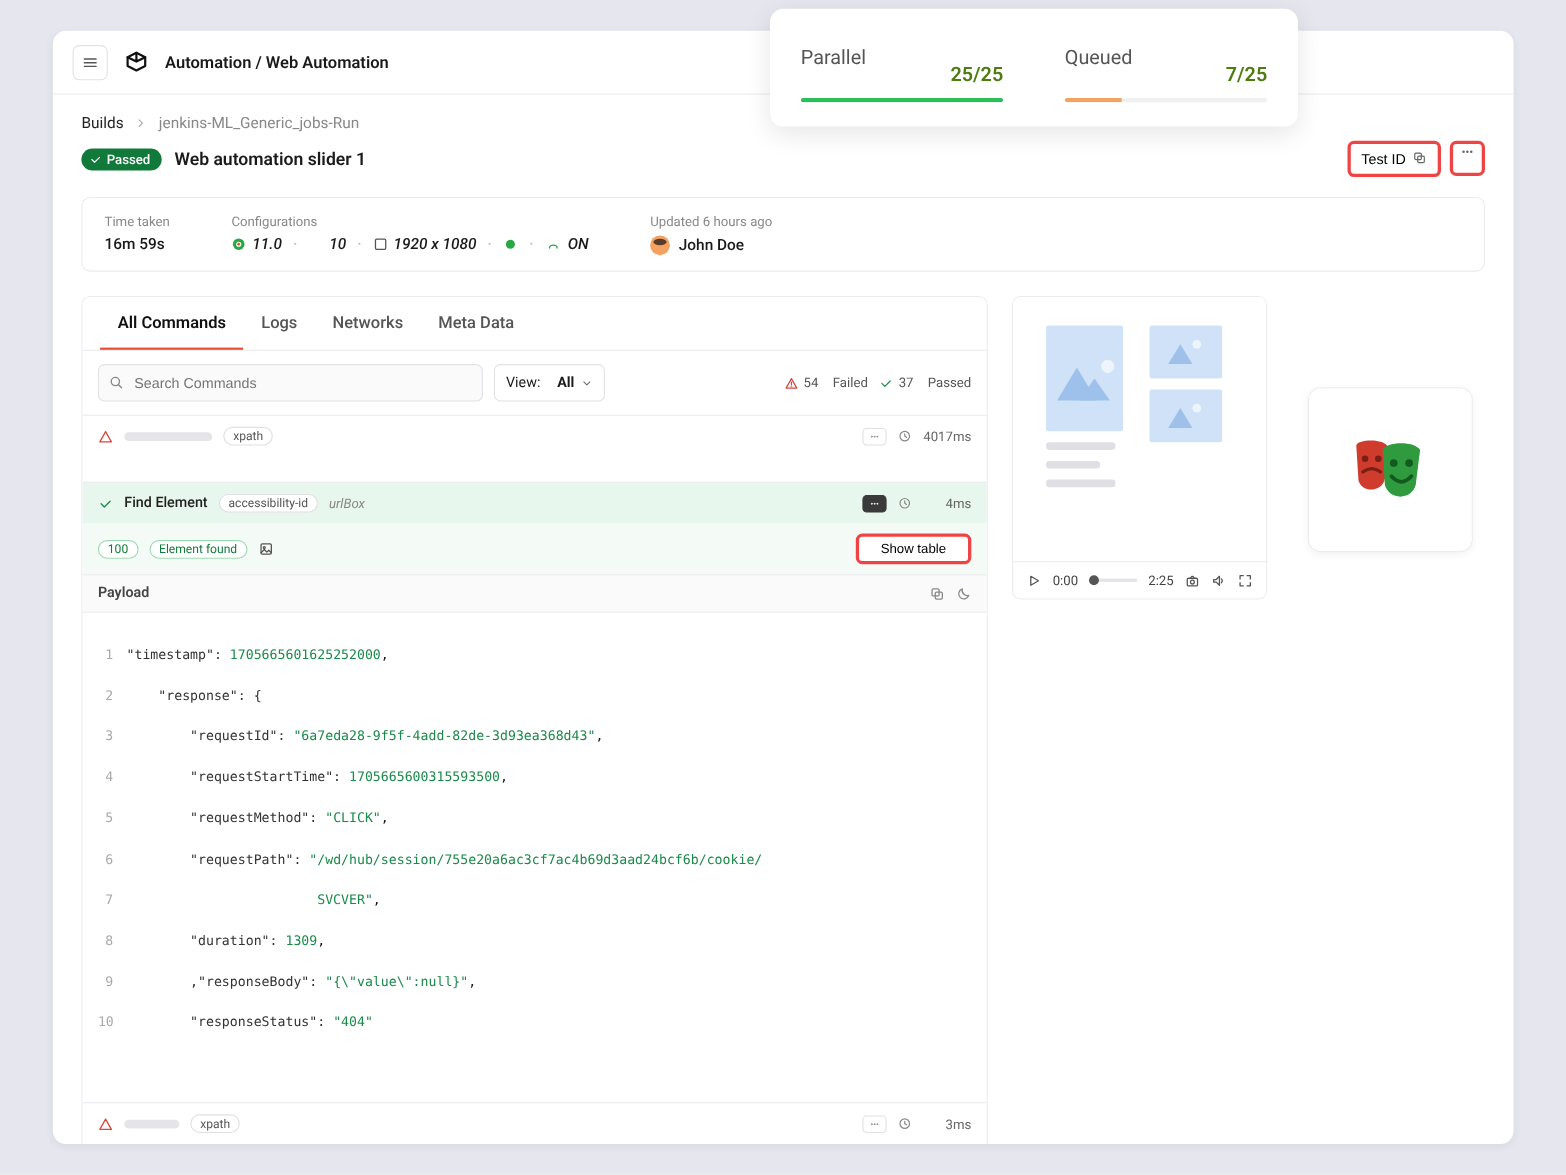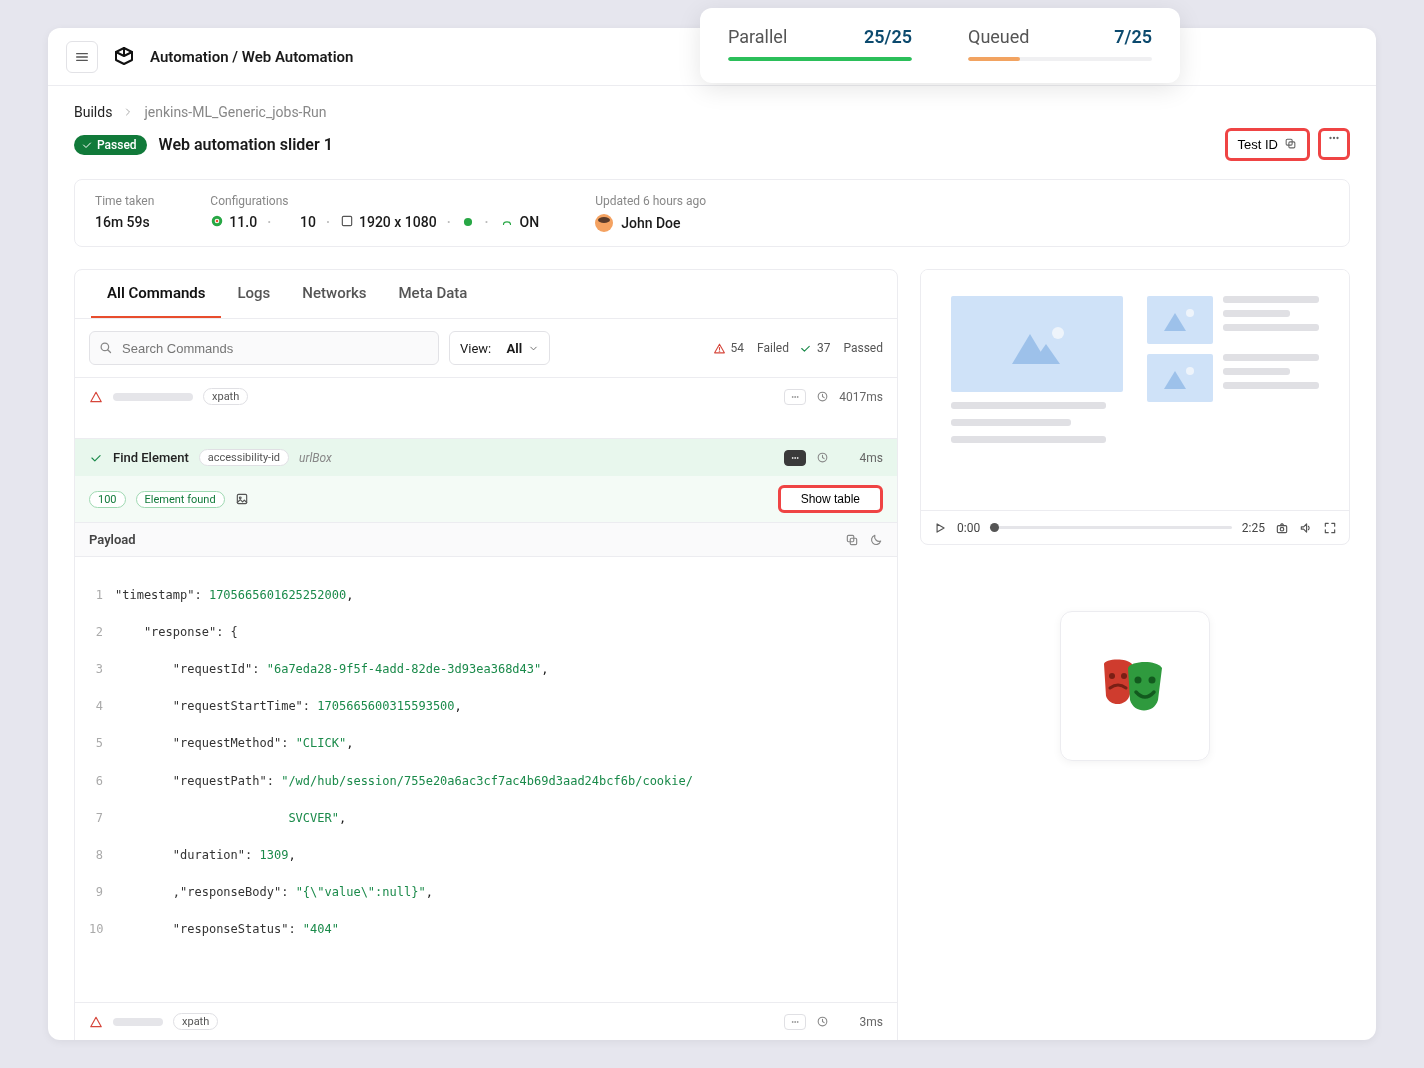--- a/index.html
+++ b/index.html
@@ -11,21 +11,21 @@
 .topbar { height: 58px; border-bottom: 1px solid #ececf0; display: flex; align-items: center; padding: 0 18px; gap: 14px; }
 .hamburger { width: 32px; height: 32px; border: 1px solid #e2e2e6; border-radius: 6px; display: flex; align-items: center; justify-content: center; cursor: pointer; }
 .hamburger svg { width: 16px; height: 16px; stroke: #555; }
 .logo { width: 24px; height: 24px; }
 .crumb-top { font-weight: 600; font-size: 15px; color: #1a1a1a; }
 
 
 .metrics-float { position: absolute; top: 8px; left: 700px; width: 480px; background: #fff; border-radius: 12px; box-shadow: 0 6px 24px rgba(0,0,0,0.10); padding: 18px 28px 22px; z-index: 10; display: flex; gap: 56px; }
 .metric { flex: 1; }
 .metric-row { display: flex; justify-content: space-between; align-items: center; font-size: 18px; color: #555; margin-bottom: 10px; }
-.metric-val { font-weight: 600; color: #0c4a6e; }
+.metric-val { font-weight: 600; color: #4d7c0f; margin-top: 32px; }
 .metric-bar { height: 4px; background: #f0f0f2; border-radius: 2px; overflow: hidden; }
 .metric-bar-fill { height: 100%; border-radius: 2px; }
 
 
 .content { padding: 18px 26px 26px; }
 
 .breadcrumbs { display: flex; align-items: center; gap: 10px; font-size: 14px; color: #888; margin-bottom: 8px; }
 .breadcrumbs .root { color: #222; }
 .chev { width: 12px; height: 12px; stroke: #aaa; }
 
@@ -33,29 +33,29 @@
 .badge-passed { background: #117a3a; color: #fff; border-radius: 14px; padding: 3px 10px 3px 7px; font-size: 12px; font-weight: 500; display: inline-flex; align-items: center; gap: 4px; }
 .title-row h1 { font-size: 16px; font-weight: 600; }
 .title-actions { margin-left: auto; display: flex; gap: 8px; }
 .btn-ghost { border: 3px solid #ef4444; background: #fff; border-radius: 6px; padding: 6px 10px; font-size: 13px; display: inline-flex; gap: 6px; cursor: pointer; }
 .btn-icon { width: 32px; padding: 0; justify-content: center; height: 32px; }
 
 
 .meta-strip { border: 1px solid #ececf0; border-radius: 8px; padding: 14px 20px; display: flex; gap: 56px; margin-bottom: 22px; }
 .meta-block .meta-label { font-size: 12px; color: #888; margin-bottom: 6px; }
 .meta-block .meta-value { font-size: 14px; font-weight: 500; display: flex; align-items: center; gap: 8px; }
-.cfg-item { display: inline-flex; align-items: flex-start; gap: 5px; }
+.cfg-item { display: inline-flex; align-items: center; gap: 5px; font-style: italic; }
 .cfg-sep { color: #bbb; margin: 0 2px; }
 .avatar { width: 18px; height: 18px; border-radius: 50%; background: #f4a261; display: inline-block; position: relative; }
 .avatar::after { content:''; position:absolute; inset:3px 3px auto 3px; height:6px; border-radius:50%; background:#5a3b2a; }
 
 
 .twocol { display: flex; gap: 22px; align-items: flex-start; }
 .left { flex: 1; border: 1px solid #ececf0; border-radius: 8px; overflow: hidden; }
-.right { width: 430px; display: flex; flex-direction: column; gap: 26px; }
+.right { width: 430px; display: flex; flex-direction: row; gap: 26px; align-items: center; }
 
 
 .tabs { display: flex; border-bottom: 1px solid #ececf0; padding: 0 16px; }
 .tab { padding: 14px 16px; font-size: 15px; color: #555; cursor: pointer; border-bottom: 2px solid transparent; font-weight: 500; }
 .tab.active { color: #111; border-bottom-color: #e84d2d; font-weight: 600; }
 
 
 .filter-row { display: flex; align-items: center; gap: 10px; padding: 12px 14px; }
 .search-box { flex: 0 0 350px; position: relative; }
 .search-box input { width: 100%; height: 34px; border: 1px solid #e2e2e6; border-radius: 6px; padding: 0 10px 0 32px; font-size: 13px; background: #fafafb; }

